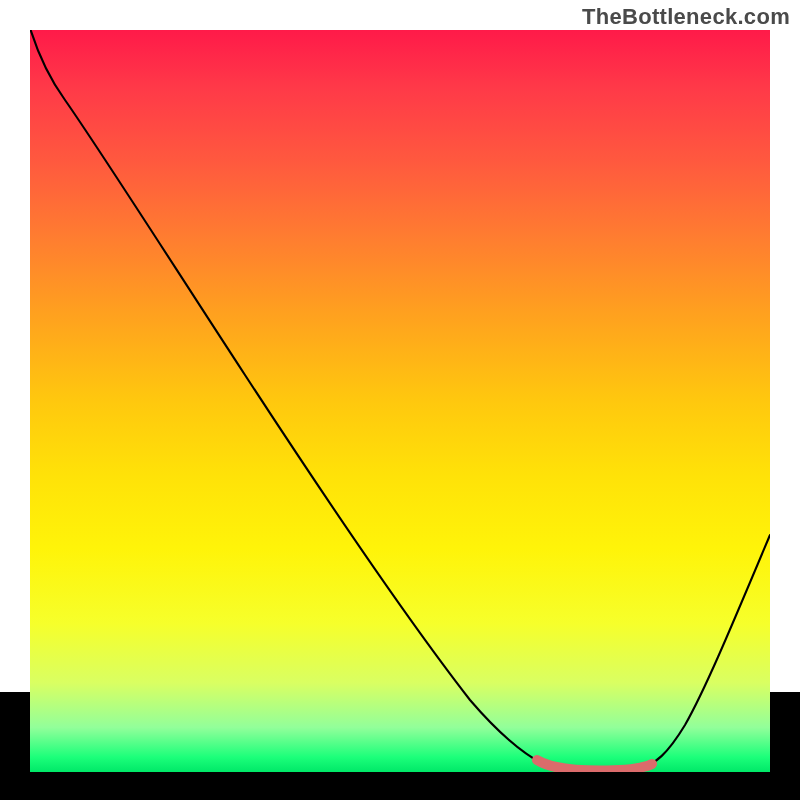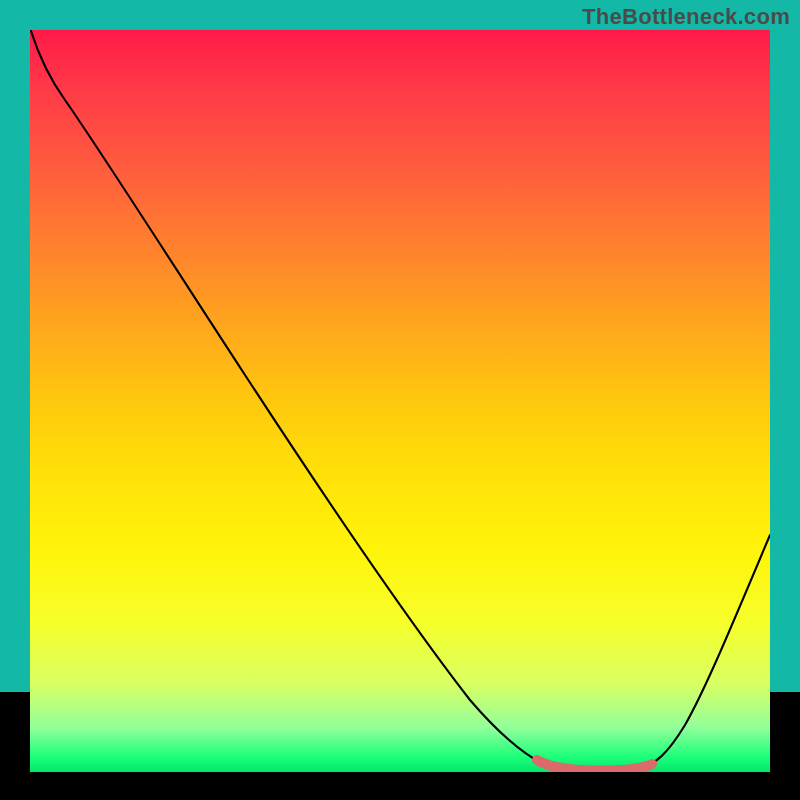--- a/index.html
+++ b/index.html
@@ -1,21 +1,21 @@
 <!DOCTYPE html>
 <html><head>
 <meta charset="utf-8">
 <style>
   * { margin: 0; padding: 0; box-sizing: border-box; }
   html, body { width: 800px; height: 800px; overflow: hidden; background: #000; }
   .frame {
     position: relative;
     width: 800px;
     height: 692px;
-    background: #14b8a6;
+    background: #ffffff;
   }
   .watermark {
     position: absolute;
     top: 4px;
     right: 10px;
     font-family: Arial, Helvetica, sans-serif;
     font-size: 22px;
     font-weight: 600;
     color: #4a4a4a;
     letter-spacing: 0.3px;

